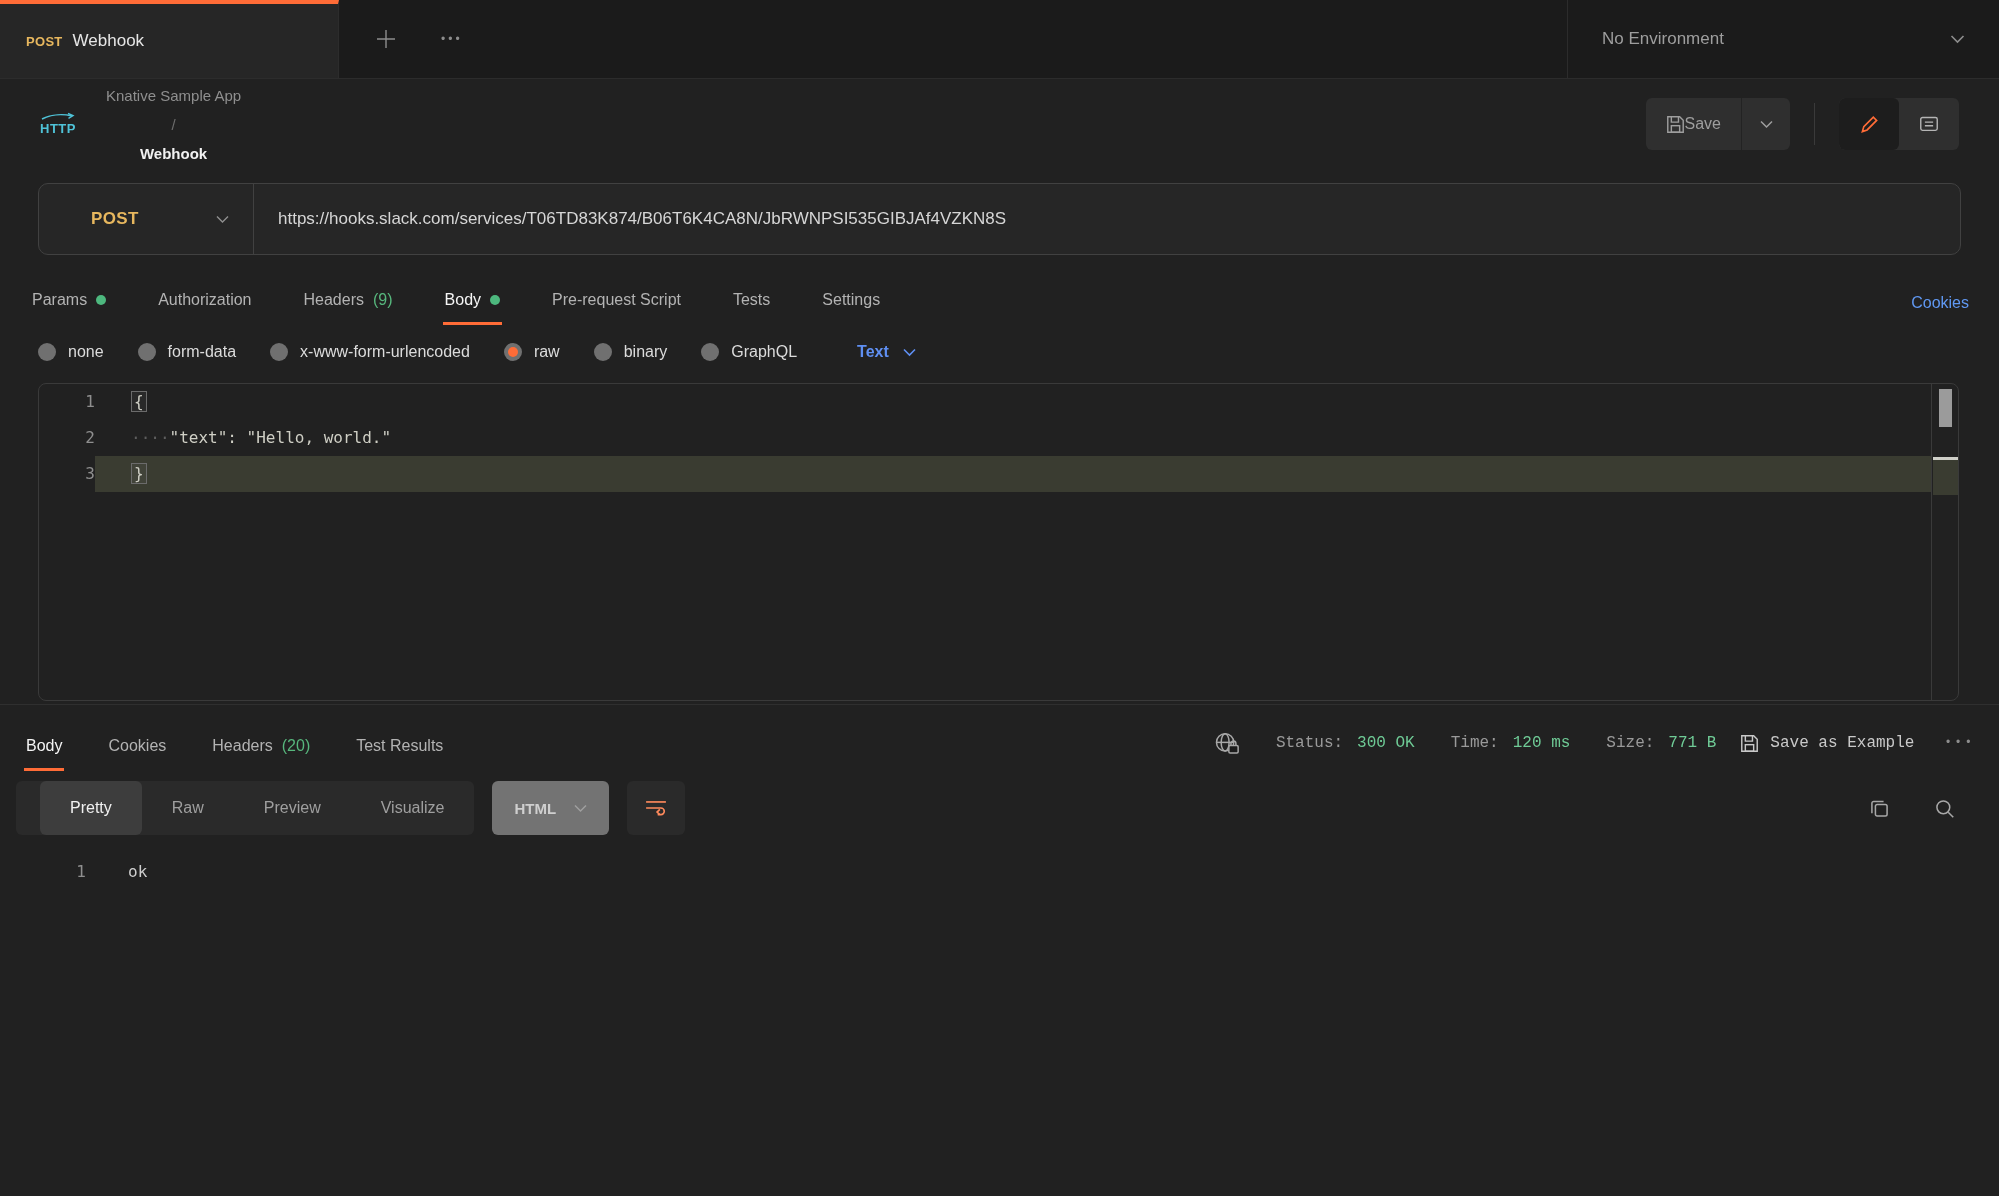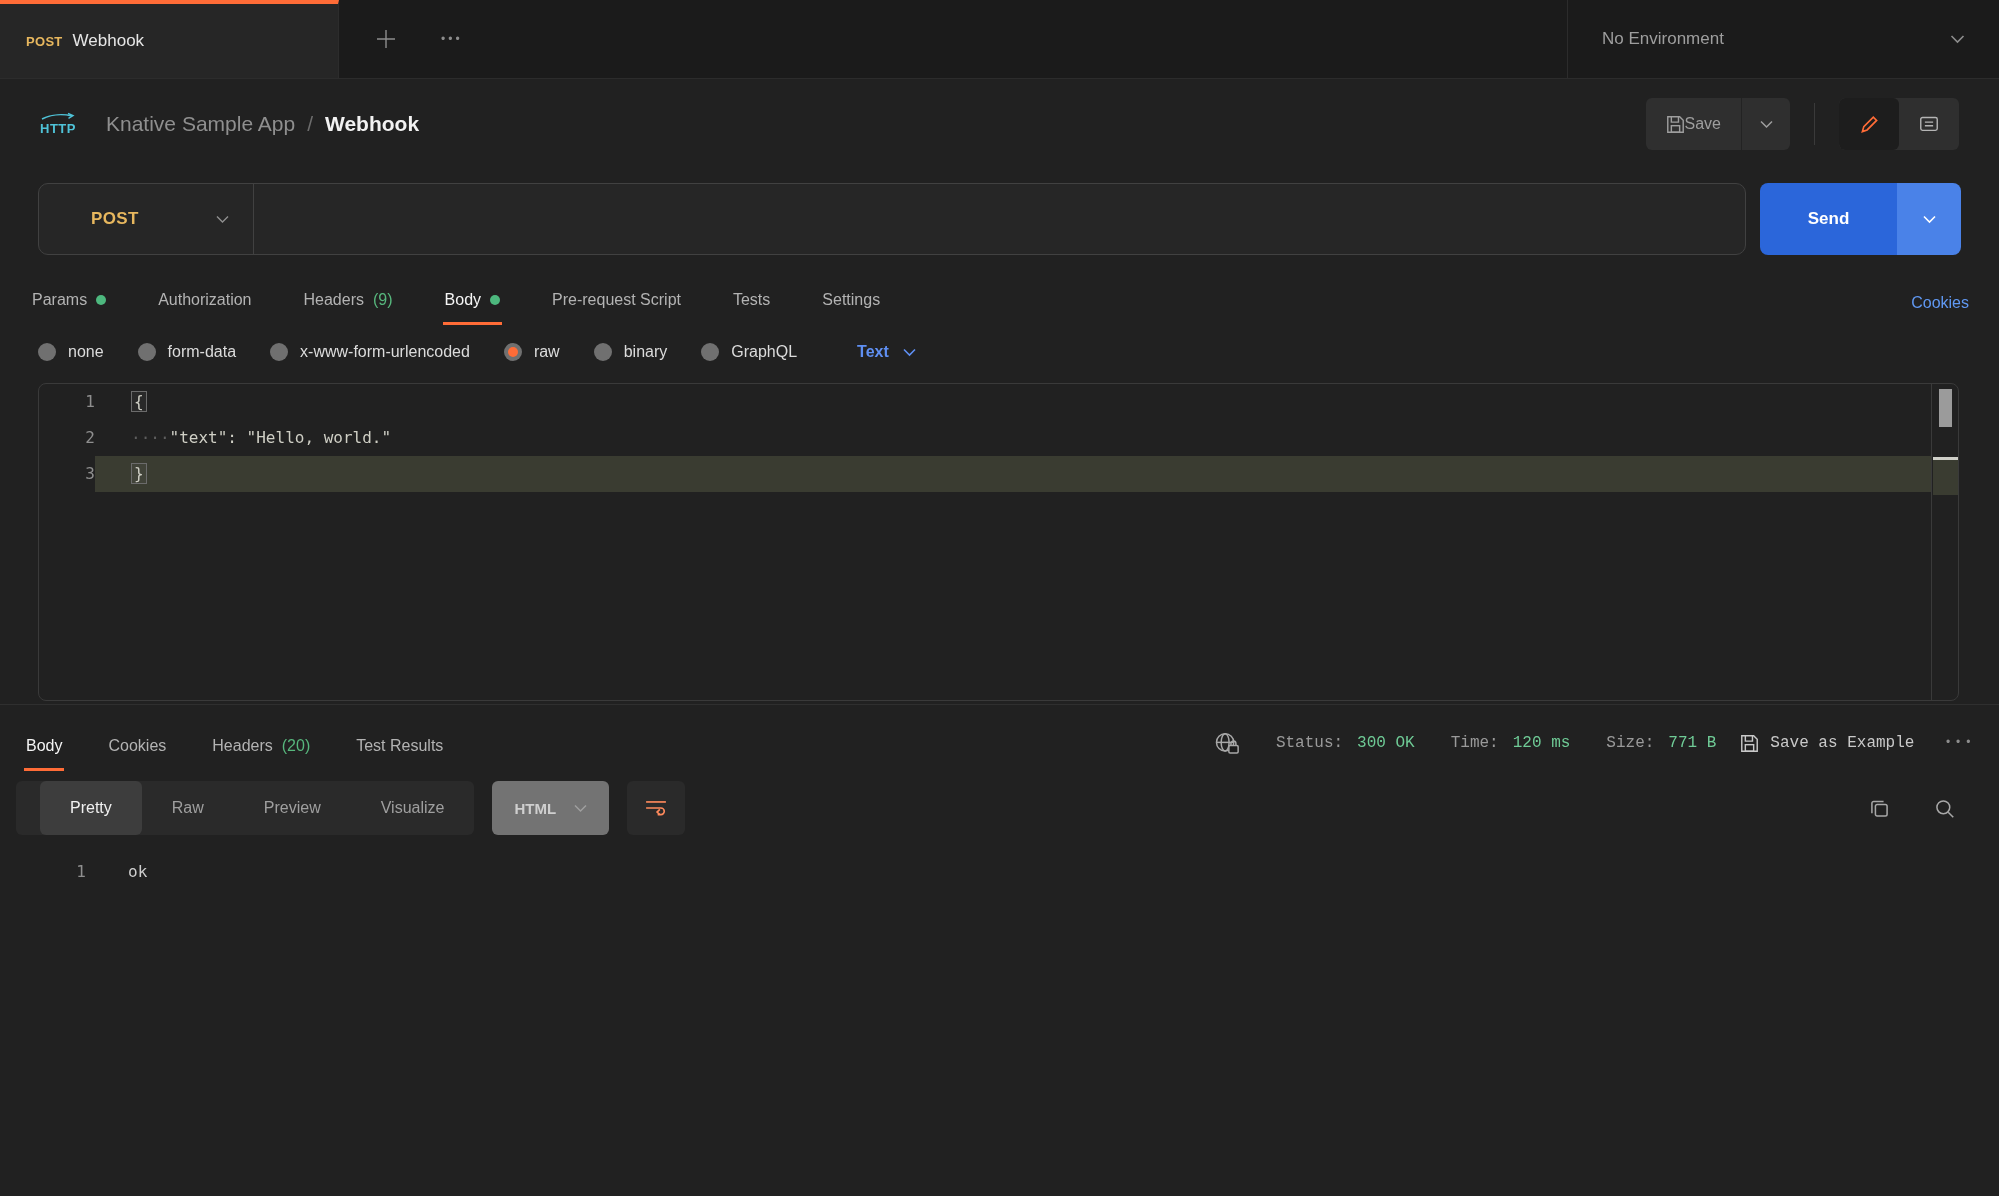--- a/index.html
+++ b/index.html
@@ -13,21 +13,21 @@
   .tab-title{color:#e6e6e6;font-size:17px;}
   .tab-strip{flex:1;display:flex;align-items:center;gap:44px;padding-left:36px;color:#8d8d8d;}
   .dots-icon{font-size:12px;letter-spacing:3px;color:#8d8d8d;}
   .env{width:432px;border-left:1px solid #2c2c2c;display:flex;align-items:center;padding:0 34px;box-sizing:border-box;color:#9e9e9e;font-size:17px;}
   .env .chev{margin-left:auto;color:#8d8d8d;}
 
   
   .header{height:90px;display:flex;align-items:center;padding:0 40px;}
   .http-badge{display:flex;flex-direction:column;align-items:center;margin-right:30px;color:#4fc3d8;}
   .http-badge .txt{font-size:13px;font-weight:700;letter-spacing:.5px;}
-  .crumb{font-size:21px;display:flex;gap:12px;align-items:center;}
+  .crumb{font-size:15px;display:flex;gap:12px;align-items:center;flex-direction:column;}
   .crumb .col{color:#8f8f8f;}
   .crumb .sep{color:#6d6d6d;}
   .crumb .req{color:#f2f2f2;font-weight:600;}
   .header-right{margin-left:auto;display:flex;align-items:center;}
   .save-group{display:flex;background:#2f2f2f;border-radius:6px;height:52px;overflow:hidden;}
   .save-main{display:flex;align-items:center;padding:0 20px;color:#9e9e9e;font-size:16px;}
   .save-caret{width:48px;display:flex;align-items:center;justify-content:center;border-left:1px solid #232323;color:#9e9e9e;}
   .vdiv{width:1px;height:42px;background:#3a3a3a;margin:0 24px;}
   .icon-group{display:flex;background:#2f2f2f;border-radius:6px;height:52px;overflow:hidden;}
   .icon-seg{width:60px;display:flex;align-items:center;justify-content:center;color:#b5b5b5;}
@@ -174,28 +174,21 @@
   <div class="url-pill">
     <div class="method-sel">
       <span class="m">POST</span>
       <span class="chev">
         <svg width="13" height="9" viewBox="0 0 13 9">
             <path d="M1 1.5l5.5 5.5L12 1.5" fill="none" stroke="currentColor" stroke-width="1.4"></path>
           </svg>
       </span>
     </div>
     <div class="url-div"></div>
-  </div>
-  <div class="send">
-    <span class="send-main">Send</span>
-    <span class="send-caret">
-      <svg width="13" height="9" viewBox="0 0 13 9">
-          <path d="M1 1.5l5.5 5.5L12 1.5" fill="none" stroke="#fff" stroke-width="1.6"></path>
-        </svg>
-    </span>
+    <div class="url-text">https://hooks.slack.com/services/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</div>
   </div>
 </div>
 
 <div class="req-tabs">
   <span class="rtab">
     <span>Params</span>
     <span class="gdot"></span>
   </span>
   <span class="rtab">
     <span>Authorization</span>

